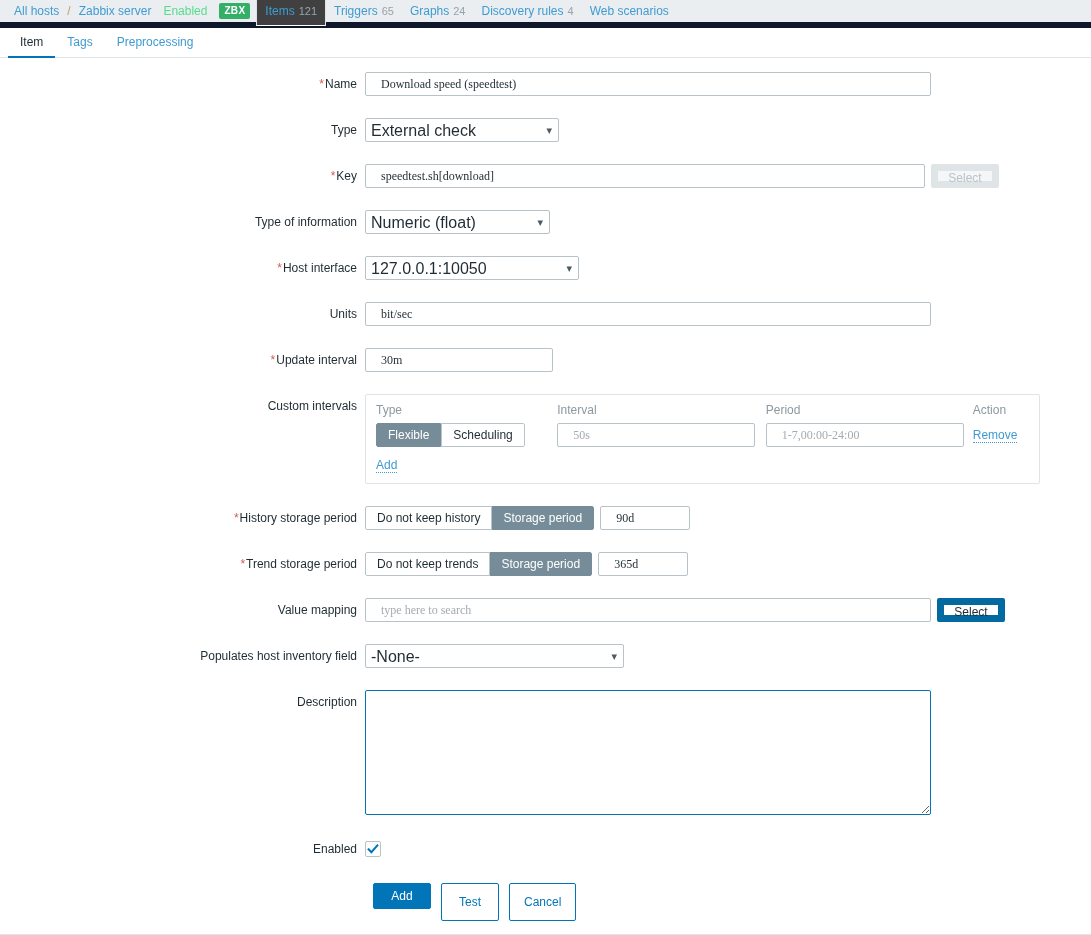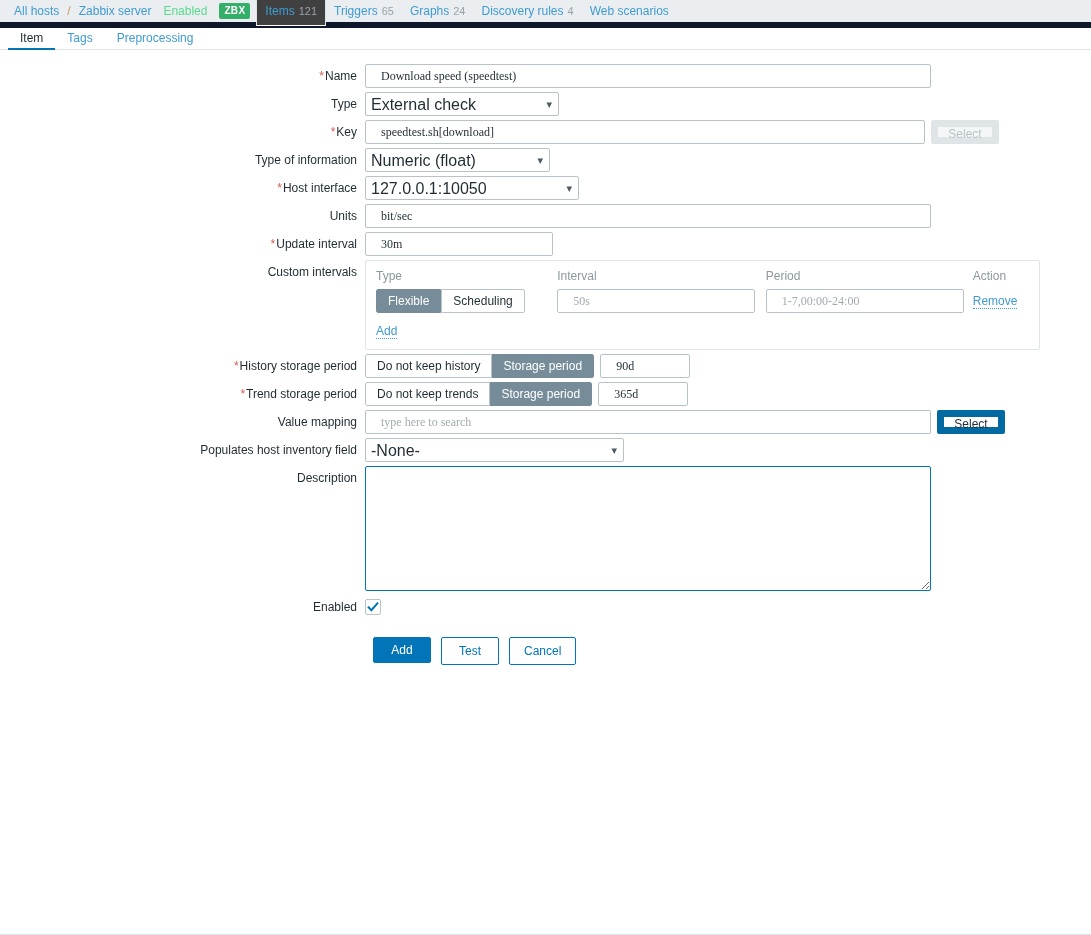--- a/index.html
+++ b/index.html
@@ -69,21 +69,21 @@
     height: 28px;
     margin-bottom: -1px;
     align-items: center;
     border-radius: 2px 2px 0 0;
   }
   .bc-item .lbl { color: #3f9bd1; cursor: pointer; }
   .bc-item .cnt { color: #97a3ab; font-size: 11px; }
 
   
   .tab-bar {
-    height: 22px;
+    height: 30px;
     background: #ffffff;
     border-bottom: 1px solid #dfe4e7;
     display: flex;
     align-items: stretch;
     padding-left: 8px;
   }
   .tab {
     padding: 0 12px;
     display: flex;
     align-items: center;
@@ -99,21 +99,21 @@
   }
 
   
   .form {
     padding-top: 14px;
     background: #ffffff;
   }
   .row {
     display: flex;
     align-items: flex-start;
-    margin-bottom: 4px;
+    margin-bottom: 22px;
   }
   .label {
     width: 365px;
     min-width: 365px;
     text-align: right;
     padding-right: 8px;
     line-height: 24px;
     color: #1f2c33;
     font-size: 12px;
     white-space: nowrap;
@@ -285,21 +285,21 @@
   .footer-btns { display: flex; gap: 10px; padding-left: 8px; }
   .btn-primary {
     height: 26px;
     min-width: 58px;
     background: #0275b8;
     border: 1px solid #0275b8;
     color: #ffffff;
     padding: 0 14px;
   }
   .btn-outline {
-    height: 28px;
+    height: 38px;
     min-width: 58px;
     background: #ffffff;
     border: 1px solid #0275b8;
     color: #0275b8;
     padding: 0 14px;
   }
 
   .page-bottom-line {
     position: absolute;
     left: 0; right: 0; bottom: 0;

